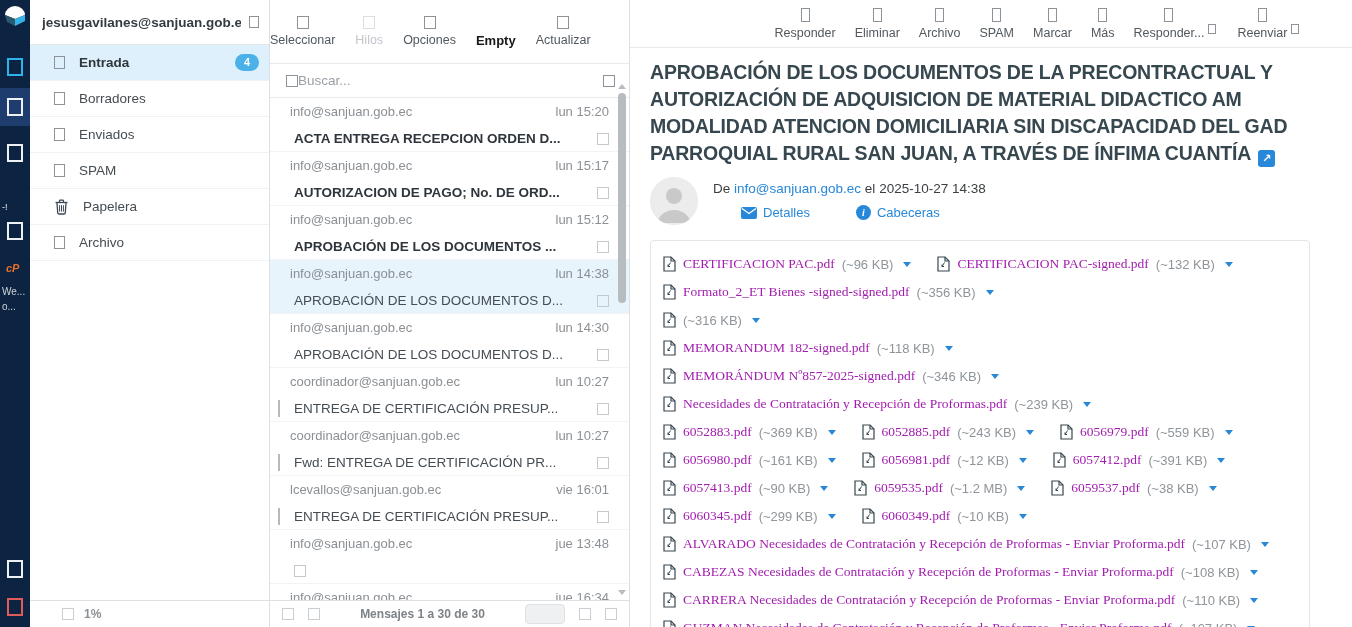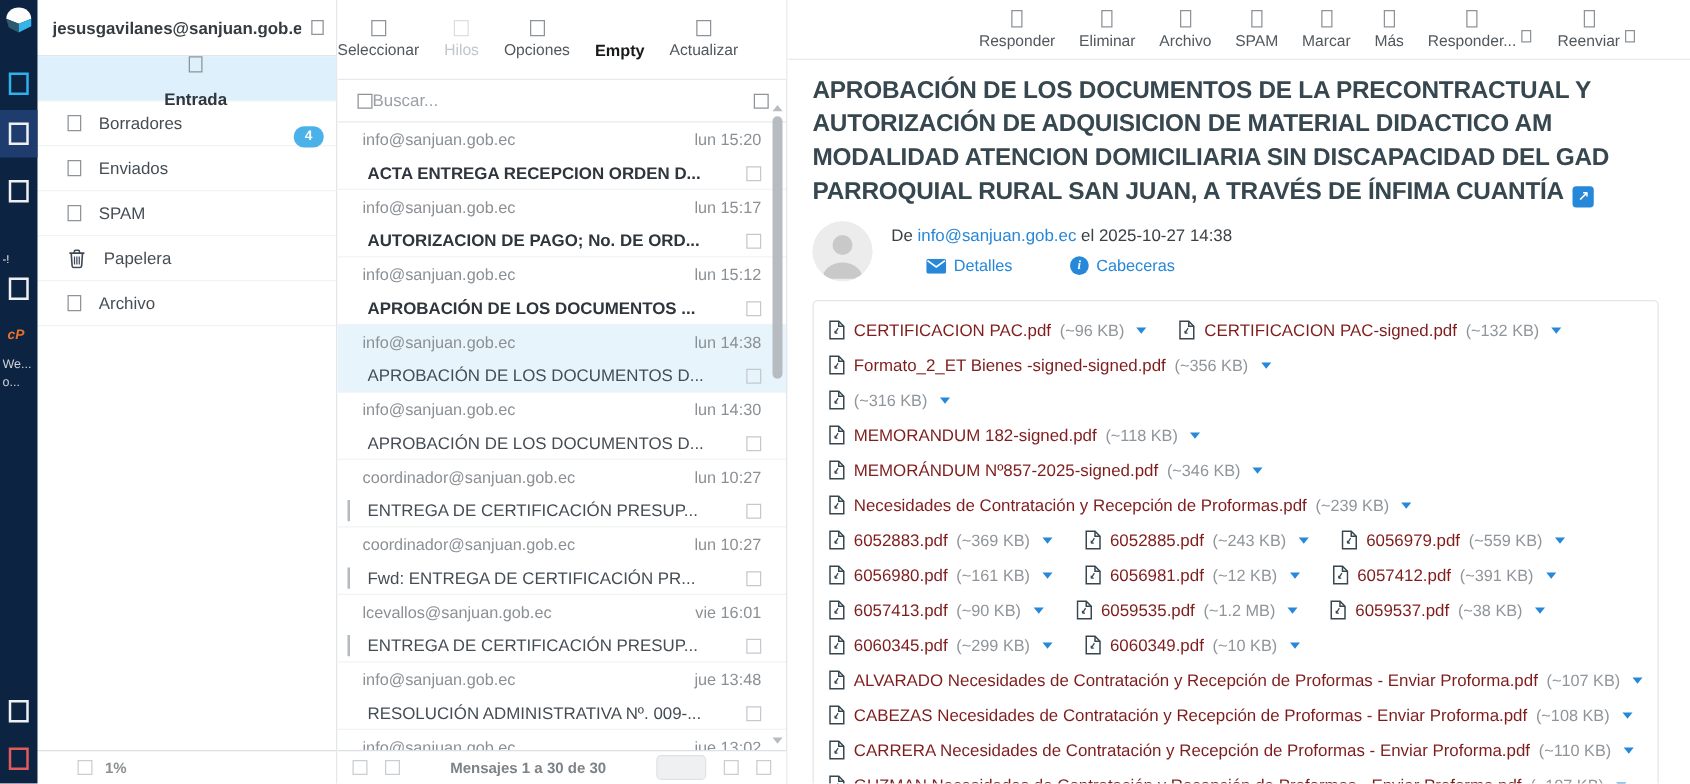--- a/index.html
+++ b/index.html
@@ -17,21 +17,21 @@
   .rail-logo { position:absolute; left:2px; top:3px; }
 
   
   .sidebar { width:240px; flex:none; border-right:1px solid #dcdfe3; display:flex; flex-direction:column; background:#fff; }
   .acct { height:45px; flex:none; display:flex; align-items:center; gap:8px; padding:0 10px 0 12px; border-bottom:1px solid #e3e6e9; font-weight:bold; font-size:13.5px; color:#343b41; }
   .acct .lbl { flex:1; white-space:nowrap; overflow:hidden; }
   .tofu { display:inline-block; width:11px; height:13px; border:1px solid #8d9398; flex:none; }
   .tofu.lite { border-color:#c9ced2; }
   .folders { flex:1; }
   .folder { height:36px; display:flex; align-items:center; gap:14px; padding:0 10px 0 24px; font-size:13.5px; color:#454d54; border-bottom:1px solid #f0f2f4; }
-  .folder.selected { background:#def0fb; font-weight:bold; color:#2f363c;flex-direction:column; }
+  .folder.selected { background:#def0fb; font-weight:bold; color:#2f363c; }
   .badge { margin-left:auto; background:#4ab2e9; color:#fff; font-size:11px; font-weight:bold; border-radius:9px; padding:2px 9px; line-height:13px; }
   .side-footer { height:27px; flex:none; border-top:1px solid #dcdfe3; display:flex; align-items:center; gap:10px; padding:0 12px 0 32px; font-size:12px; color:#8b9095; font-weight:bold; }
 
   
   .listcol { width:360px; flex:none; border-right:1px solid #dcdfe3; display:flex; flex-direction:column; position:relative; background:#fff; }
   .tb { height:64px; flex:none; display:flex; align-items:center; justify-content:flex-start; gap:20px; border-bottom:1px solid #e8eaed; background:#fff; }
   .tb-btn { display:flex; flex-direction:column; align-items:center; gap:4px; font-size:12.5px; color:#51585e; position:relative; cursor:default; }
   .tb-btn .tofu { width:12px; height:13px; }
   .tb-btn.disabled { color:#c1c6cb; }
   .tb-btn.disabled .tofu { border-color:#dcdfe2; }
@@ -80,21 +80,21 @@
   .avatar { width:48px; height:48px; border-radius:50%; background:#ececec; overflow:hidden; flex:none; }
   .meta-line1 { font-size:13.5px; color:#3c4043; margin-top:4px; }
   .meta-line1 a, .mlink { color:#2787d8; text-decoration:none; }
   .meta-links { display:flex; gap:18px; margin-top:9px; align-items:center; }
   .mlink { display:flex; align-items:center; gap:6px; font-size:13px;padding-left:28px; }
   .info-ic { width:15px; height:15px; border-radius:50%; background:#2787d8; color:#fff; font-size:10px; font-weight:bold; font-style:italic; display:flex; align-items:center; justify-content:center; font-family:"Liberation Serif",serif; flex:none; }
 
   .attbox { margin-top:15px; border:1px solid #e3e5e8; border-radius:4px; padding:9px 12px; height:420px; }
   .att-row { display:flex; gap:26px; height:28px; align-items:center; }
   .att { display:flex; align-items:center; gap:7px; white-space:nowrap; cursor:default; }
-  .att-name { font-size:13.5px; color:#7f1d1d; }
+  .att-name { font-size:13.5px; color:#a21caf;font-family:Liberation Serif, serif; }
   .att-size { color:#8f959a; font-size:13px; }
   .caret-down { width:0; height:0; border-left:4px solid transparent; border-right:4px solid transparent; border-top:5px solid #2787d8; margin-left:3px; }
 </style>
 </head>
 <body>
 
 <div class="app">
 
   <nav class="rail">
     <div class="rail-sel-bg"></div>
@@ -279,28 +279,27 @@
             <span class="cb"></span>
           </div>
       </div>
       <div class="msg">
         <div class="l1">
             <span>info@sanjuan.gob.ec</span>
             <span class="time">jue 13:48</span>
           </div>
         <div class="l2">
             <span class="mk"><span class="mk-eq"></span></span>
-            <span class="subj">RESOLUCIÓN ADMINISTRATIVA Nº. 009-...</span>
             <span class="cb"></span>
           </div>
       </div>
       <div class="msg">
         <div class="l1">
             <span>info@sanjuan.gob.ec</span>
-            <span class="time">jue 13:02</span>
+            <span class="time">jue 16:34</span>
           </div>
         <div class="l2">
             <span class="subj"></span>
           </div>
       </div>
     </div>
 
     <div class="lscroll">
       <span class="arr up"></span>
       <span class="lthumb"></span>

